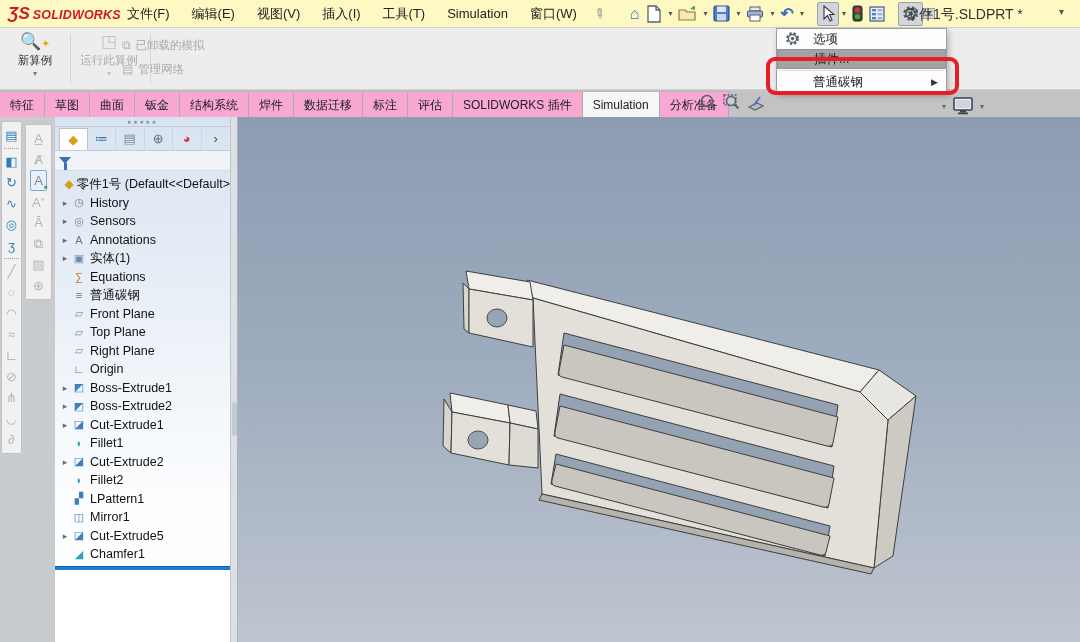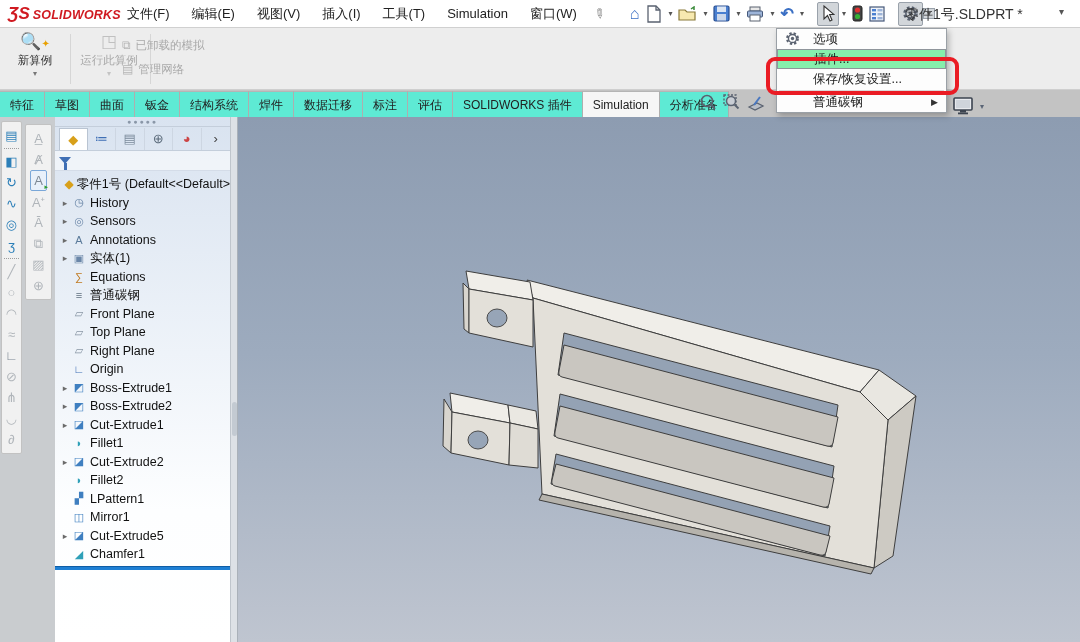--- a/index.html
+++ b/index.html
@@ -1,20 +1,20 @@
 <!DOCTYPE html>
 <html><head>
 <meta charset="utf-8">
 <style>
   * { margin:0; padding:0; box-sizing:border-box; }
   html,body { width:1080px; height:642px; overflow:hidden; font-family:"Liberation Sans", sans-serif; }
   #app { position:relative; width:1080px; height:642px; background:#ececec; }
 
   
-  #menubar { position:absolute; left:0; top:0; width:1080px; height:28px; background:#ffffff; border-bottom:1px solid #d0d0d0; display:flex; align-items:center; }
+  #menubar { position:absolute; left:0; top:0; width:1080px; height:28px; background:#fef9c3; border-bottom:1px solid #d0d0d0; display:flex; align-items:center; }
   #logo { display:flex; align-items:baseline; margin-left:8px; width:108px; color:#d01a21; font-style:italic; font-weight:bold; }
   #logo .ds { font-size:17px; margin-right:3px; }
   #logo .sw { font-size:12.5px; letter-spacing:.2px; }
   .menu-item { font-size:13px; color:#222; padding:0 11px; height:28px; line-height:28px; cursor:default; }
   #pin-icon { margin-left:6px; color:#8a8a8a; font-size:13px; transform:rotate(40deg); }
   #quickbar { display:flex; align-items:center; margin-left:22px; height:28px; }
   .qb-btn { display:flex; align-items:center; height:24px; padding:0 3px; border-radius:2px; }
   .qb-btn svg { display:block; }
   .qb-caret { font-size:8px; color:#555; padding:0 3px; }
   .qb-sep { width:10px; }
@@ -27,21 +27,21 @@
   .rb-big { position:absolute; top:3px; width:62px; height:56px; text-align:center; font-size:11.5px; color:#333; }
   .rb-big .ic { font-size:17px; height:22px; }
   .rb-big .drop { font-size:8px; color:#777; margin-top:1px; }
   .rb-big.disabled { color:#a7a7a7; }
   .rb-sep { position:absolute; top:6px; width:1px; height:50px; background:#d6d6d6; }
   .rb-small { position:absolute; left:122px; height:18px; display:flex; align-items:center; font-size:11.5px; color:#a9a9a9; }
   .rb-small .ic { margin-right:5px; font-size:12px; color:#b5b5b5; }
 
   
   #tabstrip { position:absolute; left:0; top:90px; width:1080px; height:27px; background:#c3c3c3; display:flex; align-items:flex-end; }
-  .cmtab { height:26px; line-height:26px; padding:0 10px; font-size:12px; color:#222; background:#5eead4; border-right:1px solid #aeaeae; border-top:1px solid #b5b5b5; cursor:default; }
+  .cmtab { height:26px; line-height:26px; padding:0 10px; font-size:12px; color:#222; background:#f9a8d4; border-right:1px solid #aeaeae; border-top:1px solid #b5b5b5; cursor:default; }
   .cmtab.active { background:#f6f6f6; font-weight:normal; }
   #hud-icons { position:absolute; left:698px; top:93px; display:flex; align-items:center; gap:4px; }
   #display-style { position:absolute; left:942px; top:96px; display:flex; align-items:center; gap:5px; }
   .tiny-caret { font-size:8px; color:#5a6576; }
 
   
   #left-rail { position:absolute; left:0; top:117px; width:55px; height:525px; background:#c9cccf; }
   .rail-col { position:absolute; background:#f1f1f1; border:1px solid #c2c2c2; border-radius:2px; display:flex; flex-direction:column; align-items:center; padding:3px 0; }
   #rail1 { left:1px; top:4px; width:21px; }
   #rail2 { left:25px; top:7px; width:27px; }
@@ -75,21 +75,21 @@
 
   
   #viewport { position:absolute; left:238px; top:117px; width:842px; height:525px; background:linear-gradient(#8d9cb1 0%, #9dabbe 45%, #bfc5d0 100%); }
   #model-svg { position:absolute; left:0; top:0; }
 
   
   #settings-menu { position:absolute; left:776px; top:28px; width:171px; background:#fdfdfd; border:1px solid #9aa0a6; box-shadow:2px 3px 6px rgba(0,0,0,.25); z-index:5; }
   .smenu-item { position:relative; height:20px; display:flex; align-items:center; font-size:12.5px; color:#1a1a1a; padding-left:36px;text-align:right; }
   .smenu-item .mic { position:absolute; left:8px; top:2px; }
   .smenu-item .subarrow { position:absolute; right:8px; font-size:9px; color:#333; }
-  .smenu-item.hl { border:1px solid #8f959b; background:#86efac; }
+  .smenu-item.hl { border:1px solid #8f959b; background:#a3a3a3; }
   .smenu-sep { height:1px; background:#dadada; margin:1px 2px; }
 
   
   #red-box { position:absolute; left:766px; top:57px; width:193px; height:38px; border:4px solid #ea1c24; border-radius:9px; z-index:9; pointer-events:none; }
 </style>
 </head>
 <body>
 
 <div id="app">
 
@@ -463,23 +463,20 @@
         <span class="mic"><svg width="15" height="15" viewBox="0 0 17 17">
             <circle cx="8.5" cy="8.5" r="6" fill="none" stroke="#5a6270" stroke-width="2.6" stroke-dasharray="2.6 2.2"></circle>
             <circle cx="8.5" cy="8.5" r="4.6" fill="none" stroke="#5a6270" stroke-width="1.6"></circle>
             <circle cx="8.5" cy="8.5" r="1.9" fill="#5a6270"></circle>
           </svg></span>
         <span>选项</span>
       </div>
       <div class="smenu-item hl">
         <span>插件...</span>
       </div>
-      <div class="smenu-item">
-        <span>保存/恢复设置...</span>
-      </div>
       <div class="smenu-sep"></div>
       <div class="smenu-item">
         <span>普通碳钢</span>
         <span class="subarrow">▶</span>
       </div>
     </div>
 
   <div id="red-box"></div>
 
 </div>

